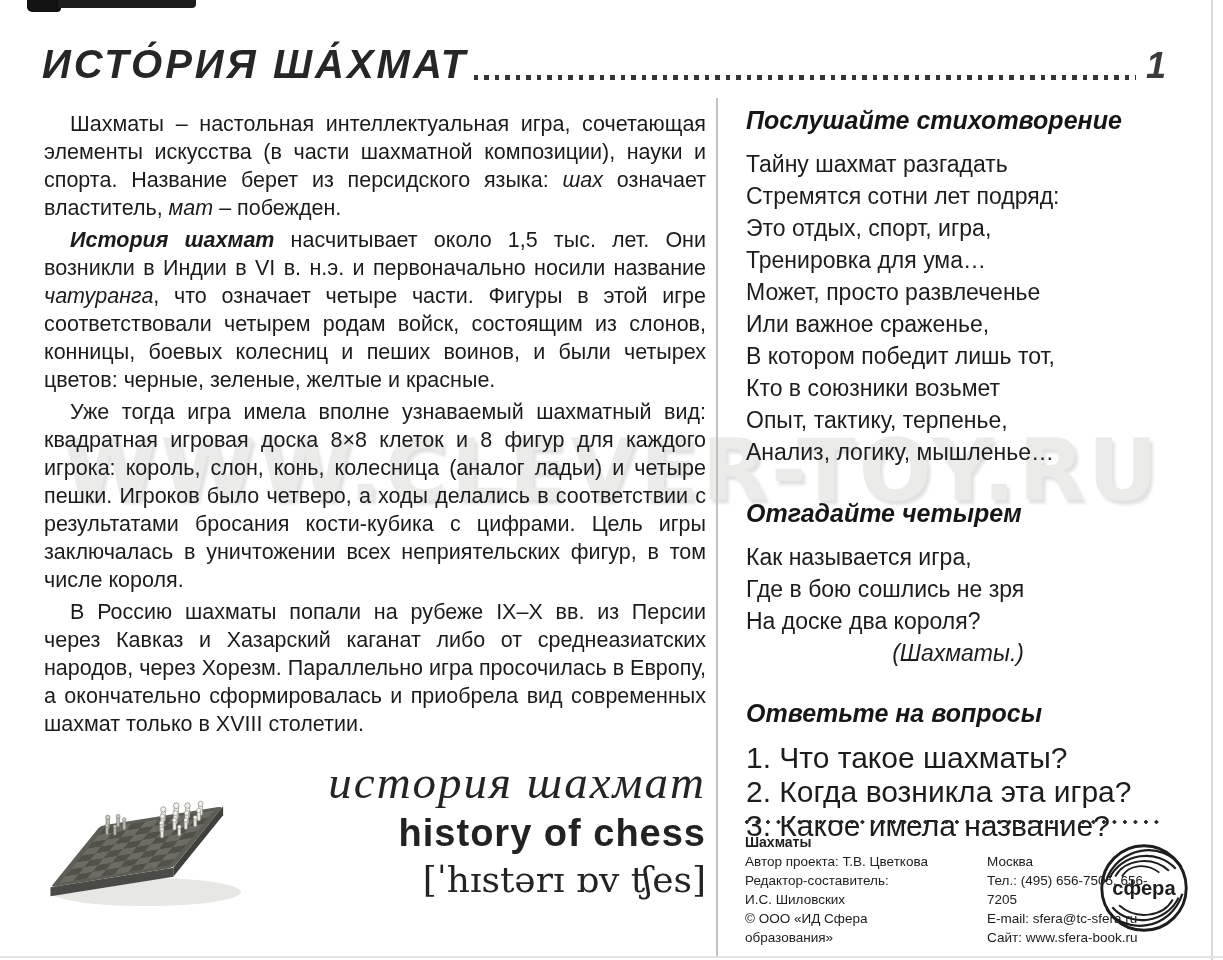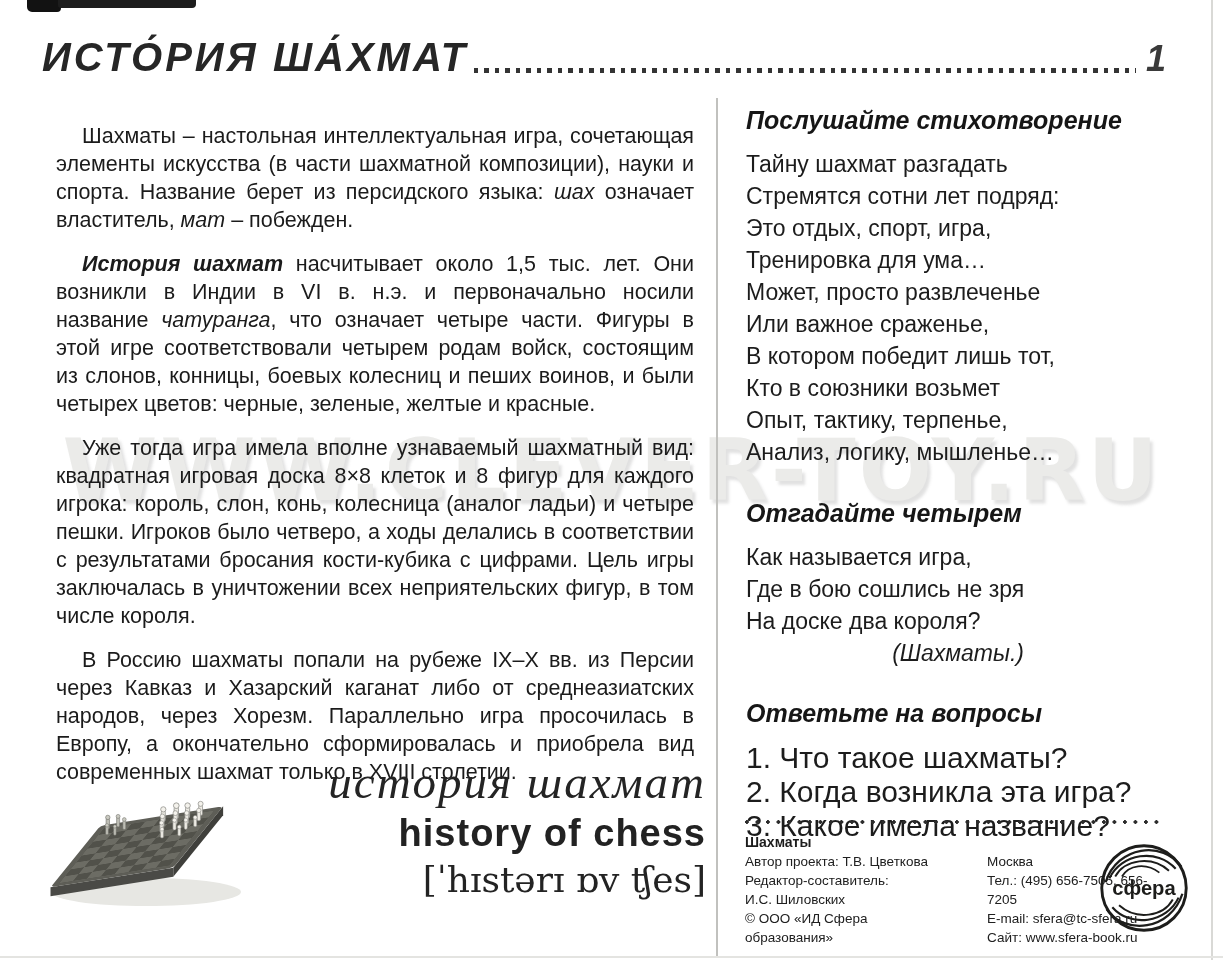--- a/index.html
+++ b/index.html
@@ -15,32 +15,32 @@
 
   
   .watermark{
     position:absolute;left:0;top:420px;width:100%;text-align:center;white-space:nowrap;
     font:700 86px "DejaVu Sans",sans-serif;letter-spacing:3px;color:#ebebe9;
     text-shadow:3px 4px 3px rgba(90,90,90,0.18),-1px -1px 0 #ffffff;
     z-index:1;pointer-events:none;
   }
 
   
-  .title-row{position:absolute;left:42px;top:35px;width:1126px;display:flex;align-items:flex-end;z-index:2;}
+  .title-row{position:absolute;left:42px;top:42px;width:1126px;display:flex;align-items:flex-end;z-index:2;}
   .page-title{font-style:italic;font-weight:700;font-size:40px;letter-spacing:3px;white-space:nowrap;color:#262626;}
   .leader{flex:1;height:5px;margin:0 10px 7px 6px;background:repeating-linear-gradient(90deg,#343434 0 4.5px,transparent 4.5px 10.5px);}
   .page-num{font-style:italic;font-weight:700;font-size:36px;color:#3a3a3a;padding-right:2px;}
 
   
   .divider{position:absolute;left:716px;top:98px;width:2px;height:858px;background:#c1c1be;z-index:2;}
 
   
   .left-col{position:absolute;left:40px;top:106px;width:670px;z-index:2;
     font-size:21.5px;line-height:28px;text-align:justify;color:#1b1b1b;}
-  .para{margin:16px;text-indent:26px;}
+  .para{margin:4px;text-indent:26px;}
   .seg-i{font-style:italic;}
   .seg-bi{font-style:italic;font-weight:700;}
 
   
   .right-col{position:absolute;left:746px;top:106px;width:426px;z-index:2;}
   .section-heading{font-style:italic;font-weight:700;font-size:25px;margin:0 0 13px 0;color:#161616;}
   .poem-line,.riddle-line{font-size:23px;line-height:32px;}
   .riddle-block{margin-top:31px;}
   .riddle-answer{font-style:italic;font-size:23px;line-height:33px;text-align:right;padding-right:148px;}
   .questions-block{margin-top:29px;}

